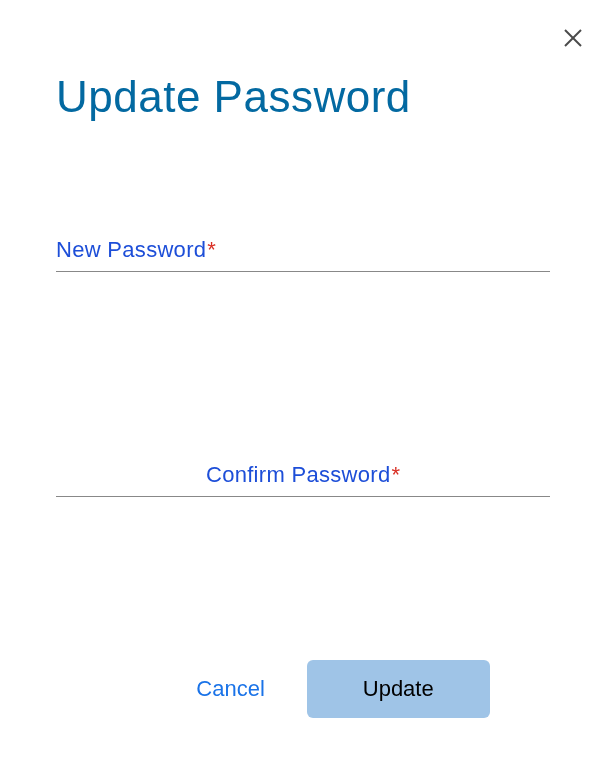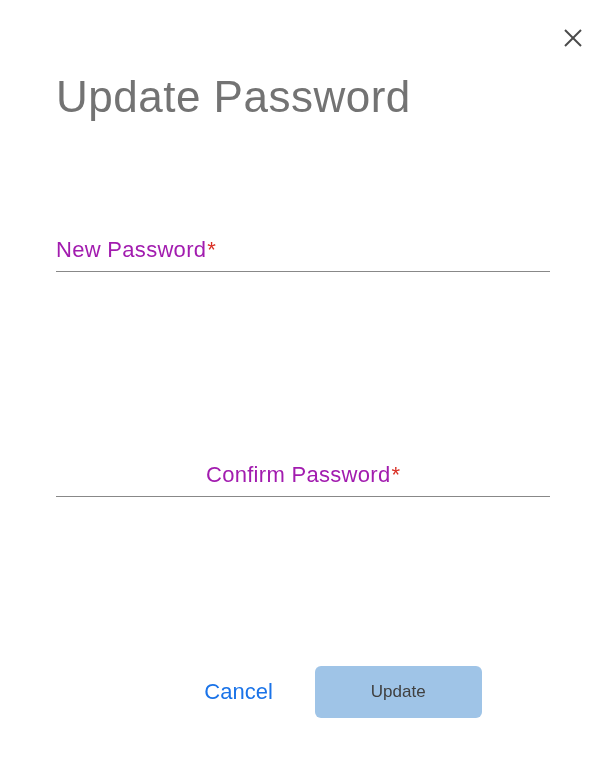--- a/index.html
+++ b/index.html
@@ -26,40 +26,40 @@
       cursor: pointer;
       color: #4a4a4a;
     }
     .close-btn svg {
       width: 24px;
       height: 24px;
     }
     .dialog-title {
       font-size: 44px;
       font-weight: 400;
-      color: #737373;
+      color: #0369a1;
       margin-left: 56px;
       margin-top: 72px;
       letter-spacing: 0.5px;
     }
     .field-group {
       margin-left: 56px;
       margin-right: 56px;
       position: relative;
     }
     .field-group.first {
       margin-top: 115px;
     }
     .field-group.second {
       margin-top: 190px;
       text-align: center;
     }
     .field-label {
       font-size: 22px;
-      color: #a21caf;
+      color: #1d4ed8;
       letter-spacing: 0.3px;
       display: inline-block;
     }
     .required-mark {
       color: #d93025;
       font-size: 22px;
       margin-left: 1px;
     }
     .field-underline {
       border: none;
@@ -83,22 +83,22 @@
       border: none;
       color: #1a73e8;
       font-size: 22px;
       cursor: pointer;
       padding: 10px 20px;
       font-family: inherit;
     }
     .btn-update {
       background: #9fc4e7;
       border: none;
-      color: #404040;
-      font-size: 17px;
+      color: #000000;
+      font-size: 22px;
       cursor: pointer;
       padding: 16px 56px;
       border-radius: 6px;
       font-family: inherit;
     }
   </style>
 </head>
 <body>
 
 <div class="close-btn">

